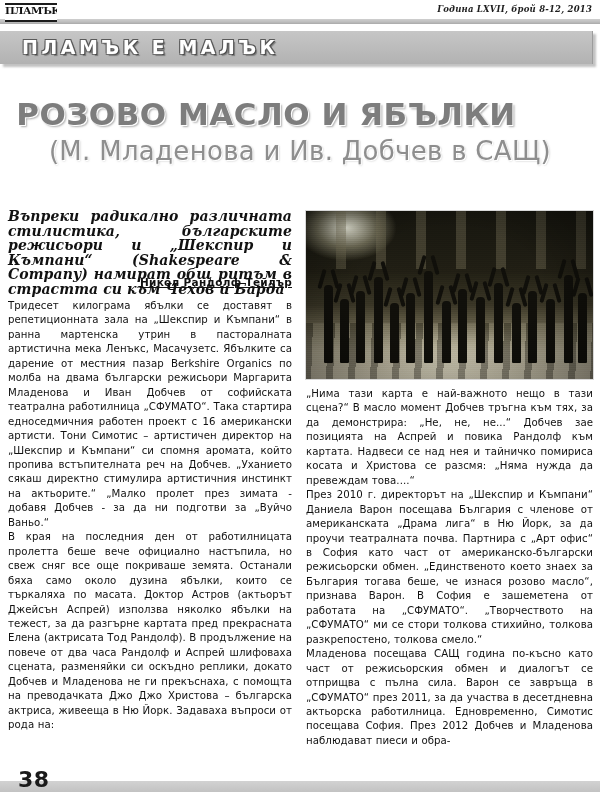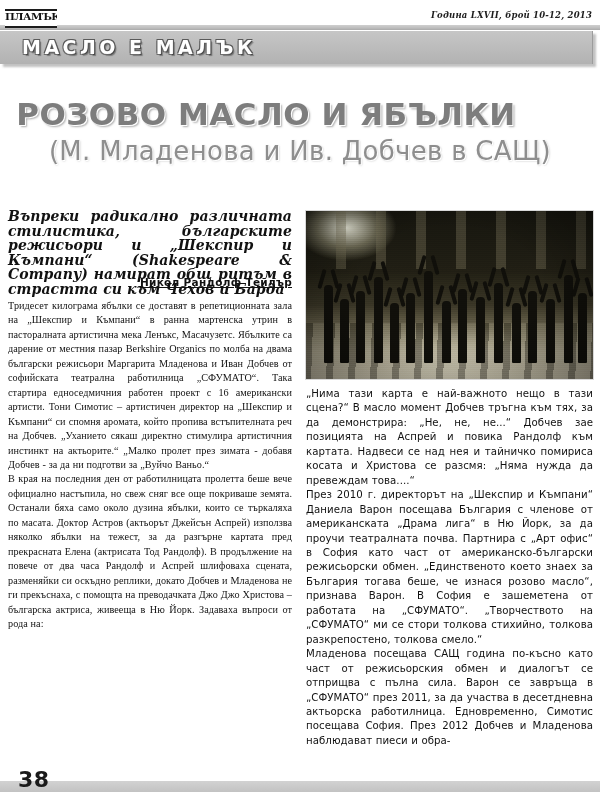--- a/index.html
+++ b/index.html
@@ -11,21 +11,21 @@
     width: 600px;
     height: 800px;
     position: relative;
     font-family: "DejaVu Sans", sans-serif;
     overflow: hidden;
   }
 
   
   .masthead {
     position: absolute;
-    top: 8px; left: 0;
+    top: 2px; left: 0;
     width: 600px;
     height: 22px;
   }
   .masthead-rule {
     position: absolute;
     left: 0; top: 17px;
     width: 600px;
     height: 5px;
     background: linear-gradient(to bottom, #cfcfcf 0%, #bdbdbd 60%, #a9a9a9 100%);
   }
@@ -224,21 +224,20 @@
     letter-spacing: 0.05px;
     word-spacing: 0.2px;
     hyphens: manual;
   }
   .col p { margin: 0; }
   .col-left {
     left: 8px; top: 299px;
     width: 284px;
     height: 470px;
     overflow: hidden;
-    font-family: Liberation Serif, serif;
   }
   .col-right {
     left: 306px; top: 387px;
     width: 287px;
     height: 382px;
     overflow: hidden;
   }
 
   
   .footer-bar {
@@ -257,25 +256,25 @@
     color: #1a1a1a;
     letter-spacing: 0.5px;
   }
 </style>
 </head>
 <body>
 
 <div class="masthead">
   <div class="masthead-rule"></div>
   <div class="masthead-logo">ПЛАМЪК</div>
-  <div class="masthead-issue">Година LXVII, брой 10-12, 2013</div>
+  <div class="masthead-issue">Година LXVII, брой 8-12, 2013</div>
 </div>
 
 <div class="section-banner">
-  <div class="section-banner-label">МАСЛО Е МАЛЪК</div>
+  <div class="section-banner-label">ПЛАМЪК Е МАЛЪК</div>
 </div>
 
 <div class="article-title">РОЗОВО МАСЛО И ЯБЪЛКИ</div>
 <div class="article-subtitle">(М. Младенова и Ив. Добчев в САЩ)</div>
 
 <div class="lead">Въпреки радикално различната стилистика, българските режисьори и „Шекспир и Къмпани“ (Shakespeare &amp; Company) намират общ ритъм в страстта си към Чехов и Барда</div>
 <div class="byline">Никол Рандолф Тейлър</div>
 
 <div class="photo-frame">
   <div class="photo-canvas">

